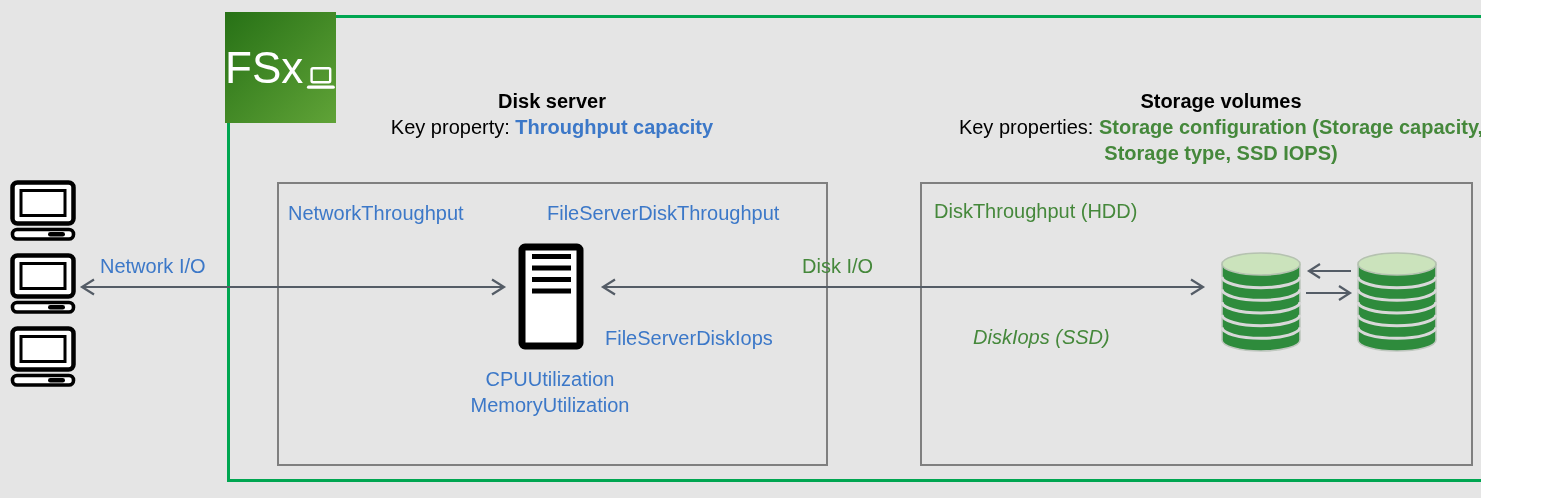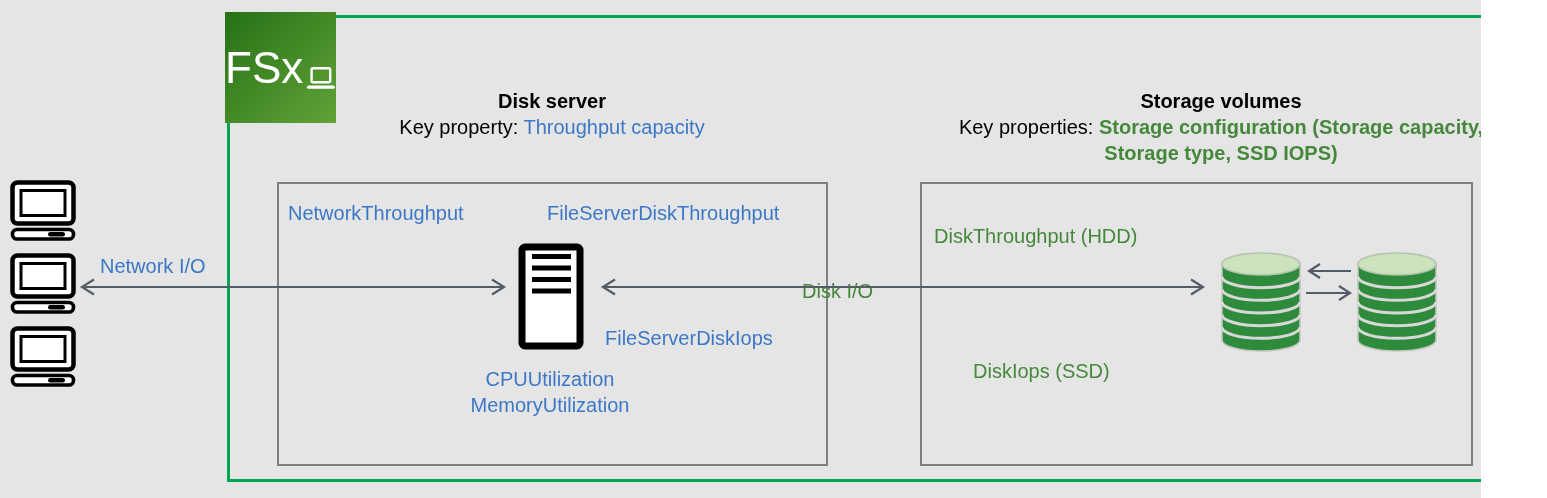--- a/index.html
+++ b/index.html
@@ -23,25 +23,25 @@
   .fsx-logo svg { margin-left: 3px; margin-top: 22px; }
   .inner-box {
     position: absolute; border: 2px solid #7F7F7F; background: transparent;
   }
   .box-fileserver { left: 277px; top: 182px; width: 551px; height: 284px; }
   .box-storage    { left: 920px; top: 182px; width: 553px; height: 284px; }
   .hdr { position: absolute; text-align: center; font-size: 20px; line-height: 26px; color: #000; }
   .hdr-fileserver { left: 302px; top: 88px; width: 500px; }
   .hdr-storage    { left: 915px; top: 88px; width: 540px; margin-left: 36px; }
   .hdr .title { font-weight: bold; }
-  .blue-bold  { color: #3C78C8; font-weight: normal; }
+  .blue-bold  { color: #3C78C8; font-weight: bold; }
   .green-bold { color: #45883B; font-weight: bold; }
   .lbl { position: absolute; font-size: 20px; line-height: 24px; white-space: nowrap; }
   .lbl-blue  { color: #3C78C8; }
-  .lbl-green { color: #45883B; margin-top: 25px; }
+  .lbl-green { color: #45883B; }
   .lbl-center { text-align: center; white-space: normal; }
   .client-stack { position: absolute; left: 10px; top: 180px; width: 68px; }
   .client-stack svg { display: block; margin-bottom: 12px; }
   .overlay { position: absolute; left: 0; top: 0; width: 1547px; height: 498px; pointer-events: none; }
   .abs-svg { position: absolute; }
 </style>
 </head>
 <body>
 
 <div class="canvas">
@@ -99,21 +99,21 @@
   <svg class="abs-svg" style="left:518px; top:243px;" width="66" height="107" viewBox="0 0 66 107">
     <rect x="4" y="4" width="58" height="99" rx="3" fill="#fff" stroke="#000" stroke-width="7"></rect>
     <rect x="14" y="11" width="39" height="5" fill="#000"></rect>
     <rect x="14" y="22.5" width="39" height="5" fill="#000"></rect>
     <rect x="14" y="34" width="39" height="5" fill="#000"></rect>
     <rect x="14" y="45.5" width="39" height="5" fill="#000"></rect>
   </svg>
 
   <div class="inner-box box-storage"></div>
   <div class="lbl lbl-green" style="left:934px; top:199px;">DiskThroughput (HDD)</div>
-  <div class="lbl lbl-green" style="left:973px; top:334px;">DiskIops (SSD)</div>
+  <div class="lbl lbl-green" style="left:973px; top:325px;font-style:italic;">DiskIops (SSD)</div>
 
   <svg class="abs-svg" style="left:1219px; top:251px;" width="84" height="102" viewBox="0 0 84 102">
     <path d="M 3,13 L 3,89 A 39,11 0 0 0 81,89 L 81,13" fill="#2E8B3C" stroke="#BFC7BF" stroke-width="1.6"></path>
     <path d="M 3,25.7 A 39,11 0 0 0 81,25.7" fill="none" stroke="#D8D8D8" stroke-width="3"></path>
     <path d="M 3,38.3 A 39,11 0 0 0 81,38.3" fill="none" stroke="#D8D8D8" stroke-width="3"></path>
     <path d="M 3,51 A 39,11 0 0 0 81,51" fill="none" stroke="#D8D8D8" stroke-width="3"></path>
     <path d="M 3,63.7 A 39,11 0 0 0 81,63.7" fill="none" stroke="#D8D8D8" stroke-width="3"></path>
     <path d="M 3,76.3 A 39,11 0 0 0 81,76.3" fill="none" stroke="#D8D8D8" stroke-width="3"></path>
     <ellipse cx="42" cy="13" rx="39" ry="11" fill="#CBE3BC" stroke="#B5C2B0" stroke-width="1.6"></ellipse>
   </svg>

